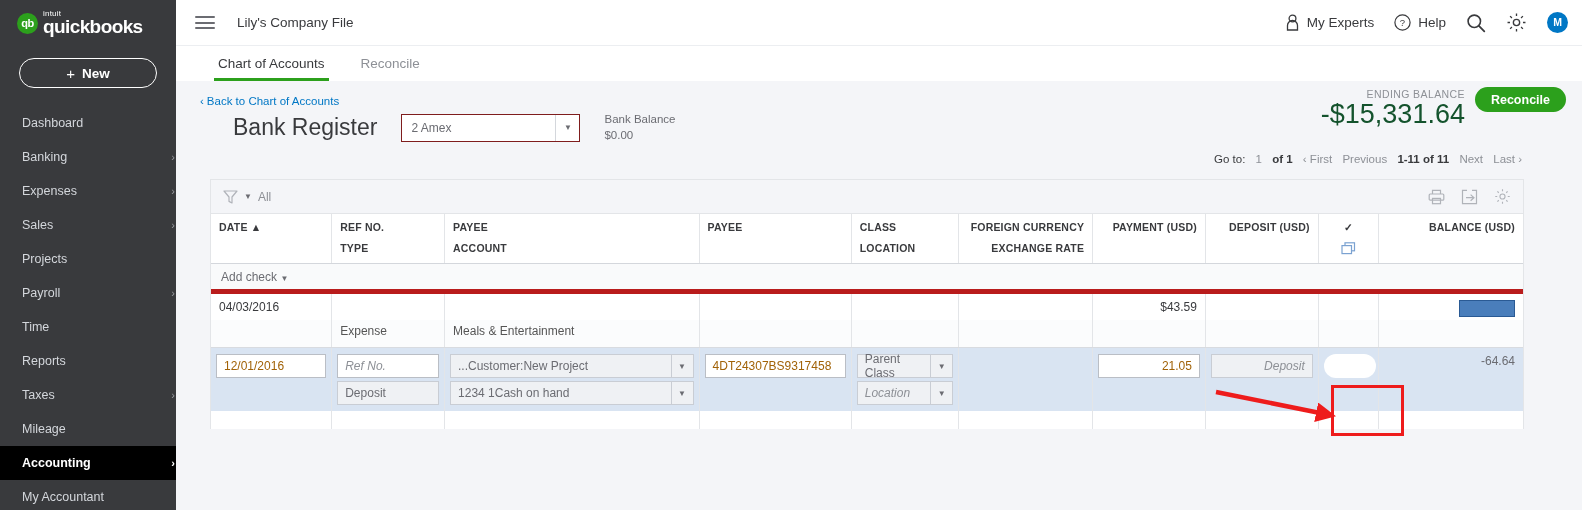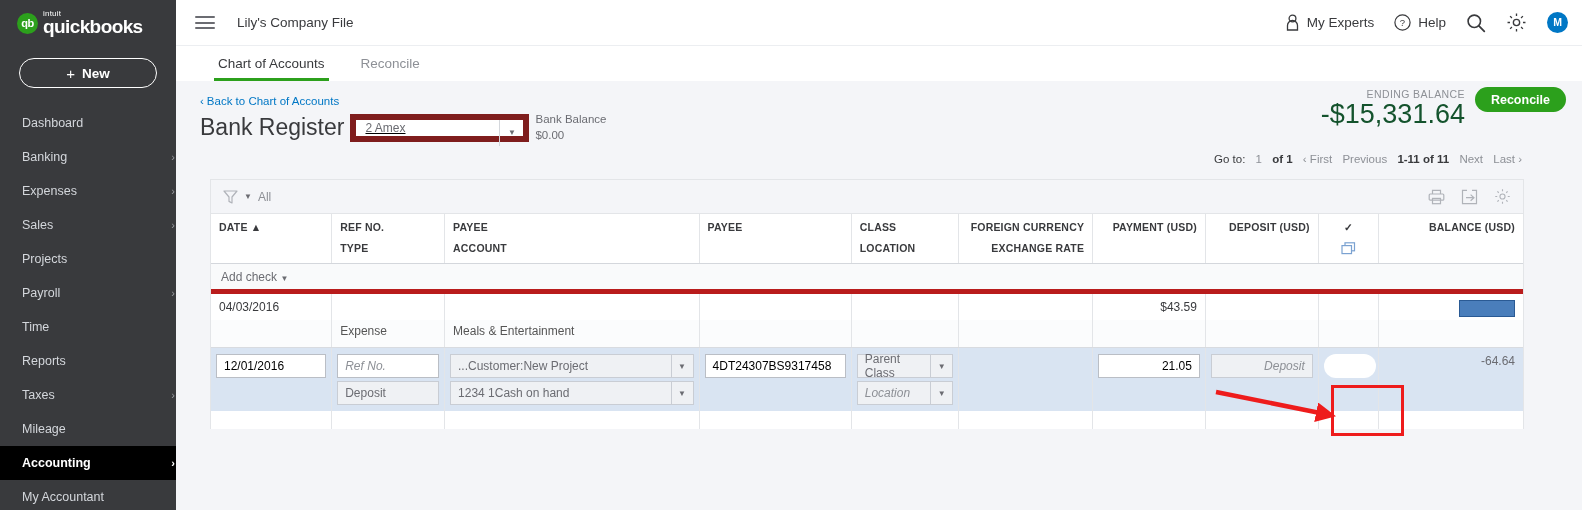--- a/index.html
+++ b/index.html
@@ -64,25 +64,25 @@
 
   .tabsbar { height: 35px; background: #fff; display: flex; align-items: flex-end; padding-left: 38px; }
   .tab {
     font-size: 13.5px; color: #8d9096; padding: 0 4px 7px; margin-right: 28px;
     cursor: pointer; border-bottom: 3px solid transparent;
   }
   .tab.active { color: #393a3d; border-bottom-color: #2ca01c; }
 
   .pagehead { padding: 10px 0 0 24px; position: relative; height: 72px; }
   .backlink { font-size: 11.5px; color: #0077c5; cursor: pointer; display: inline-flex; align-items: center; gap: 3px; }
-  .head-row { display: flex; align-items: center; margin-top: 3px; gap: 6px; }
+  .head-row { display: flex; align-items: center; margin-top: 3px; gap: 24px; margin-left: 33px; }
   .page-title { font-size: 23px; color: #393a3d; font-weight: normal; }
   .acct-select {
-    width: 179px; height: 28px; border: 6px solid #7f1d1d; background: #fff;
-    display: flex; align-items: center; position: relative; text-decoration: underline;
+    width: 179px; height: 28px; border: 1px solid #7f1d1d; background: #fff;
+    display: flex; align-items: center; position: relative;
   }
   .acct-value { font-size: 12px; color: #6b6c72; padding-left: 9px; }
   .acct-arrow {
     position: absolute; right: 0; top: 0; width: 24px; height: 26px;
     border-left: 1px solid #d4d7dc; display: flex; align-items: center; justify-content: center;
     font-size: 8px; color: #6b6c72; cursor: pointer;
   }
   .bankbal { font-size: 11.5px; color: #6b6c72; line-height: 1.35; }
 
   .endbal { position: absolute; right: 16px; top: 6px; display: flex; align-items: flex-end; gap: 10px; }
@@ -123,21 +123,21 @@
   .row1 td { height: 28px; padding: 6px 8px 0; font-size: 12px; color: #393a3d; background: #fff; }
   .row2 td { height: 28px; padding: 4px 8px 6px; font-size: 12px; color: #555; background: #fbfcfd; border-bottom: 1px solid #d8dbe0; }
   .redact { display: inline-block; width: 56px; height: 17px; background: #4a7ebb; border: 1px solid #2a5a94; vertical-align: middle; }
 
   
   .editrow td { background: #d9e4f2; padding: 0; }
   .edit-cell { padding: 6px 5px 2px; }
   .edit-cell2 { padding: 1px 5px 6px; }
   .fld {
     width: 100%; height: 24px; border: 1px solid #babec5; background: #fff;
-    font-size: 12px; color: #000000; padding: 0 7px; font-family: "Liberation Sans", sans-serif;
+    font-size: 12px; color: #a16207; padding: 0 7px; font-family: "Liberation Sans", sans-serif;
     display: flex; align-items: center;
   }
   .fld.grey { background: #eff1f4; border-color: #c9cdd4; color: #6b6c72; }
   .fld.ph { color: #8d9096; font-style: italic; }
   .fld.r { justify-content: flex-end; }
   .with-arrow { position: relative; padding-right: 40px; }
   .dd-arrow {
     position: absolute; right: 0; top: -1px; height: 24px; width: 22px;
     border-left: 1px solid #c9cdd4; display: flex; align-items: center; justify-content: center;
     font-size: 8px; color: #6b6c72; cursor: pointer;

